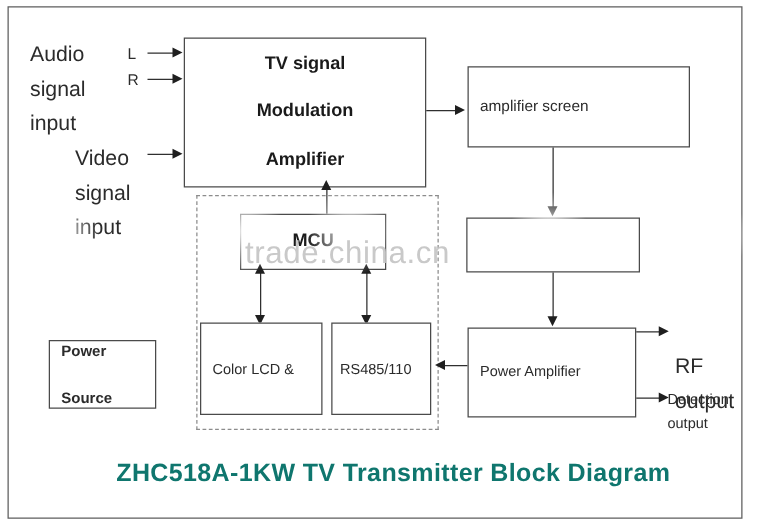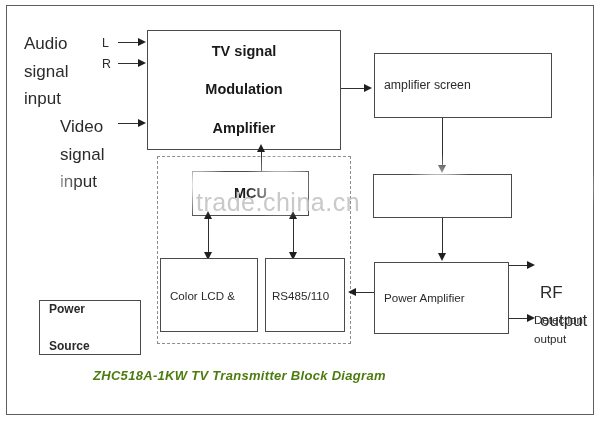--- a/index.html
+++ b/index.html
@@ -68,25 +68,24 @@
     color: #2b2b2b;
     line-height: 1.62;
     white-space: pre;
   }
   .label-lr {
     font-size: 12.4px;
   }
   .diagram-title {
     position: absolute;
     font-weight: bold;
-    font-size: 13px;
-    color: #4d7c0f;
+    font-size: 20px;
+    color: #0f766e;
     letter-spacing: 0.3px;
     white-space: pre;
-    font-style: italic;
   }
   
   .hline {
     position: absolute;
     height: 0;
     border-top: 1.5px solid #2f2f2f;
   }
   .vline {
     position: absolute;
     width: 0;
@@ -236,21 +235,21 @@
   <div class="hline" style="left:509px; top:265px; width:21px;"></div>
   <div class="arrow arrow-right" style="left:527px; top:260.5px;"></div>
   <div class="label" style="left: 540px; top: 243px; width: 62px; white-space: pre-line; margin-top: 36px;">RF
 output</div>
 
   <div class="hline" style="left:509px; top:318px; width:21px;"></div>
   <div class="arrow arrow-right" style="left:527px; top:313.5px;"></div>
   <div class="label" style="left: 534px; top: 311px; width: 72px; font-size: 11.6px; white-space: pre-line;">Detection
 output</div>
 
-  <div class="box" style="left:39px; top:272px; width:102px; height:55px;margin-top:28px;">
+  <div class="box" style="left:39px; top:272px; width:86px; height:55px;">
     <div class="box-text box-text-sm" style="font-weight: bold; font-size: 12px; white-space: pre-line;">
       <span class="line">Power</span>
       <span class="line">Source</span>
     </div>
   </div>
 
   <div class="diagram-title" style="left:93px; top:368px;">ZHC518A-1KW TV Transmitter Block Diagram</div>
 
   <div id="watermark-blobs">
     <div class="blob" style="left:10px; top:6px; width:70px; height:62px;"></div>

